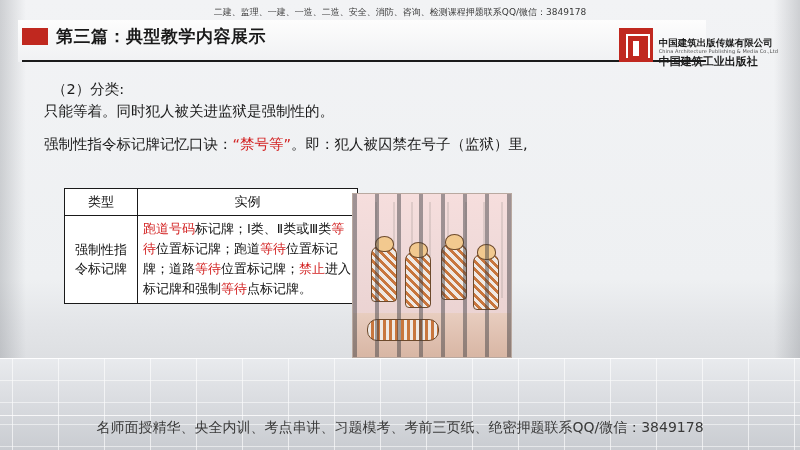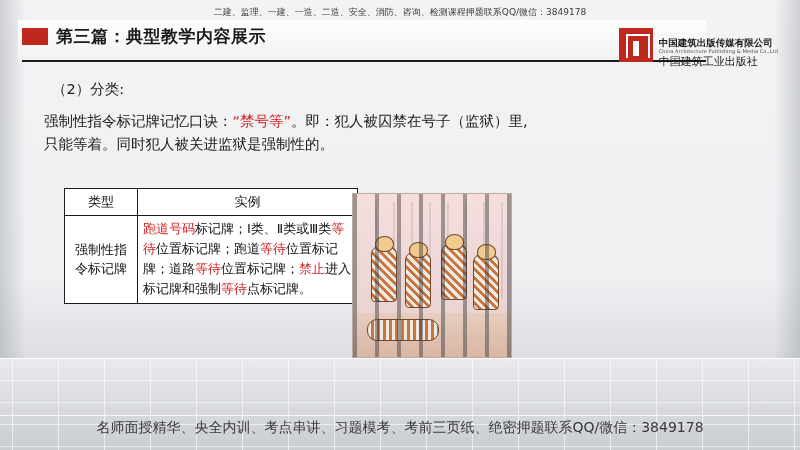--- a/index.html
+++ b/index.html
@@ -172,21 +172,21 @@
   }
   .logo-line2 {
     font-size: 5px;
     color: #4a4a4a;
     white-space: nowrap;
     letter-spacing: 0.1px;
   }
   .logo-line3 {
     font-size: 11px;
     color: #1a1a1a;
-    font-weight: normal;
+    font-weight: bold;
     white-space: nowrap;
     margin-top: 1px;
   }
 
   
   .body-area {
     position: absolute;
     left: 44px;
     top: 78px;
     width: 712px;
@@ -338,24 +338,24 @@
     <div class="logo-mark"></div>
     <div class="logo-text">
       <div class="logo-line1">中国建筑出版传媒有限公司</div>
       <div class="logo-line2">China Architecture Publishing &amp; Media Co.,Ltd</div>
       <div class="logo-line3">中国建筑工业出版社</div>
     </div>
   </div>
 
   <div class="body-area">
     <div class="para indent">（2）分类:</div>
+    <div class="para">只能等着。同时犯人被关进监狱是强制性的。</div>
     <div class="para para-sub">
       <span>强制性指令标记牌记忆口诀：</span><span class="red">“禁号等”</span><span>。即：犯人被囚禁在号子（监狱）里,</span>
     </div>
-    <div class="para">只能等着。同时犯人被关进监狱是强制性的。</div>
   </div>
 
   <table class="content-table">
     <tbody>
         <tr>
       <th class="th-cell col-type">类型</th>
       <th class="th-cell">实例</th>
     </tr>
     <tr>
       <td class="col-type">强制性指令标记牌</td>

